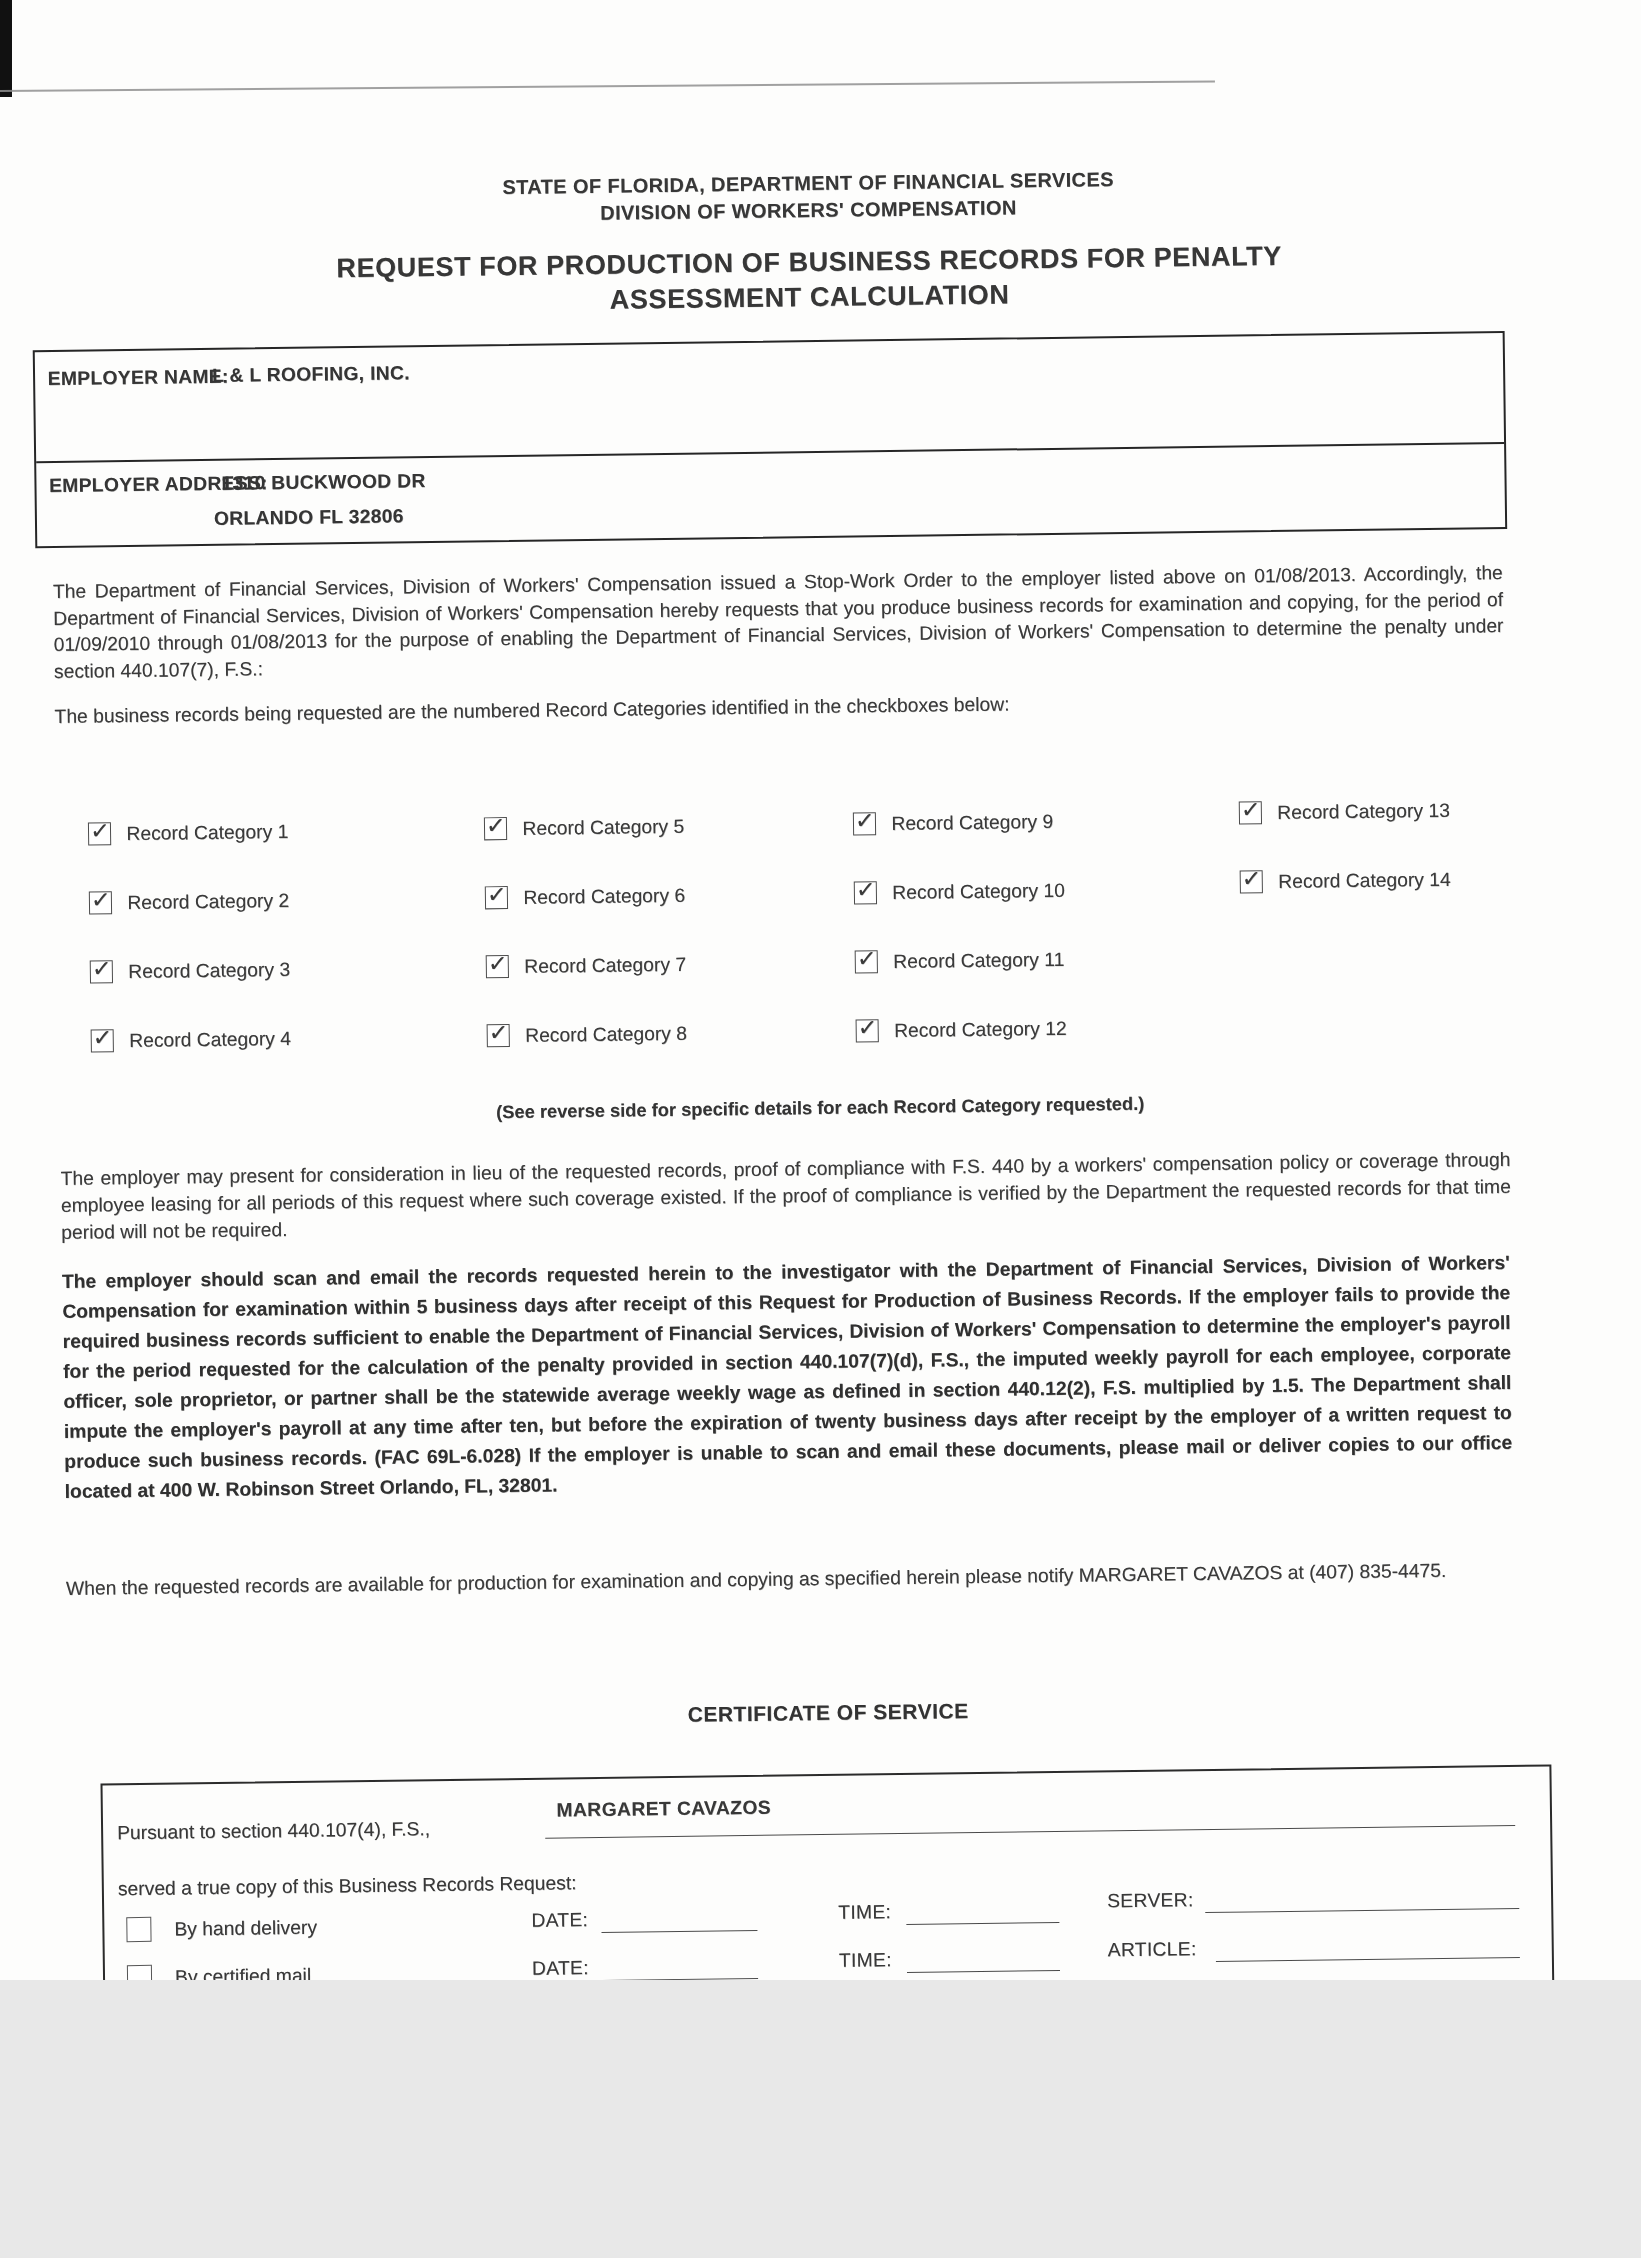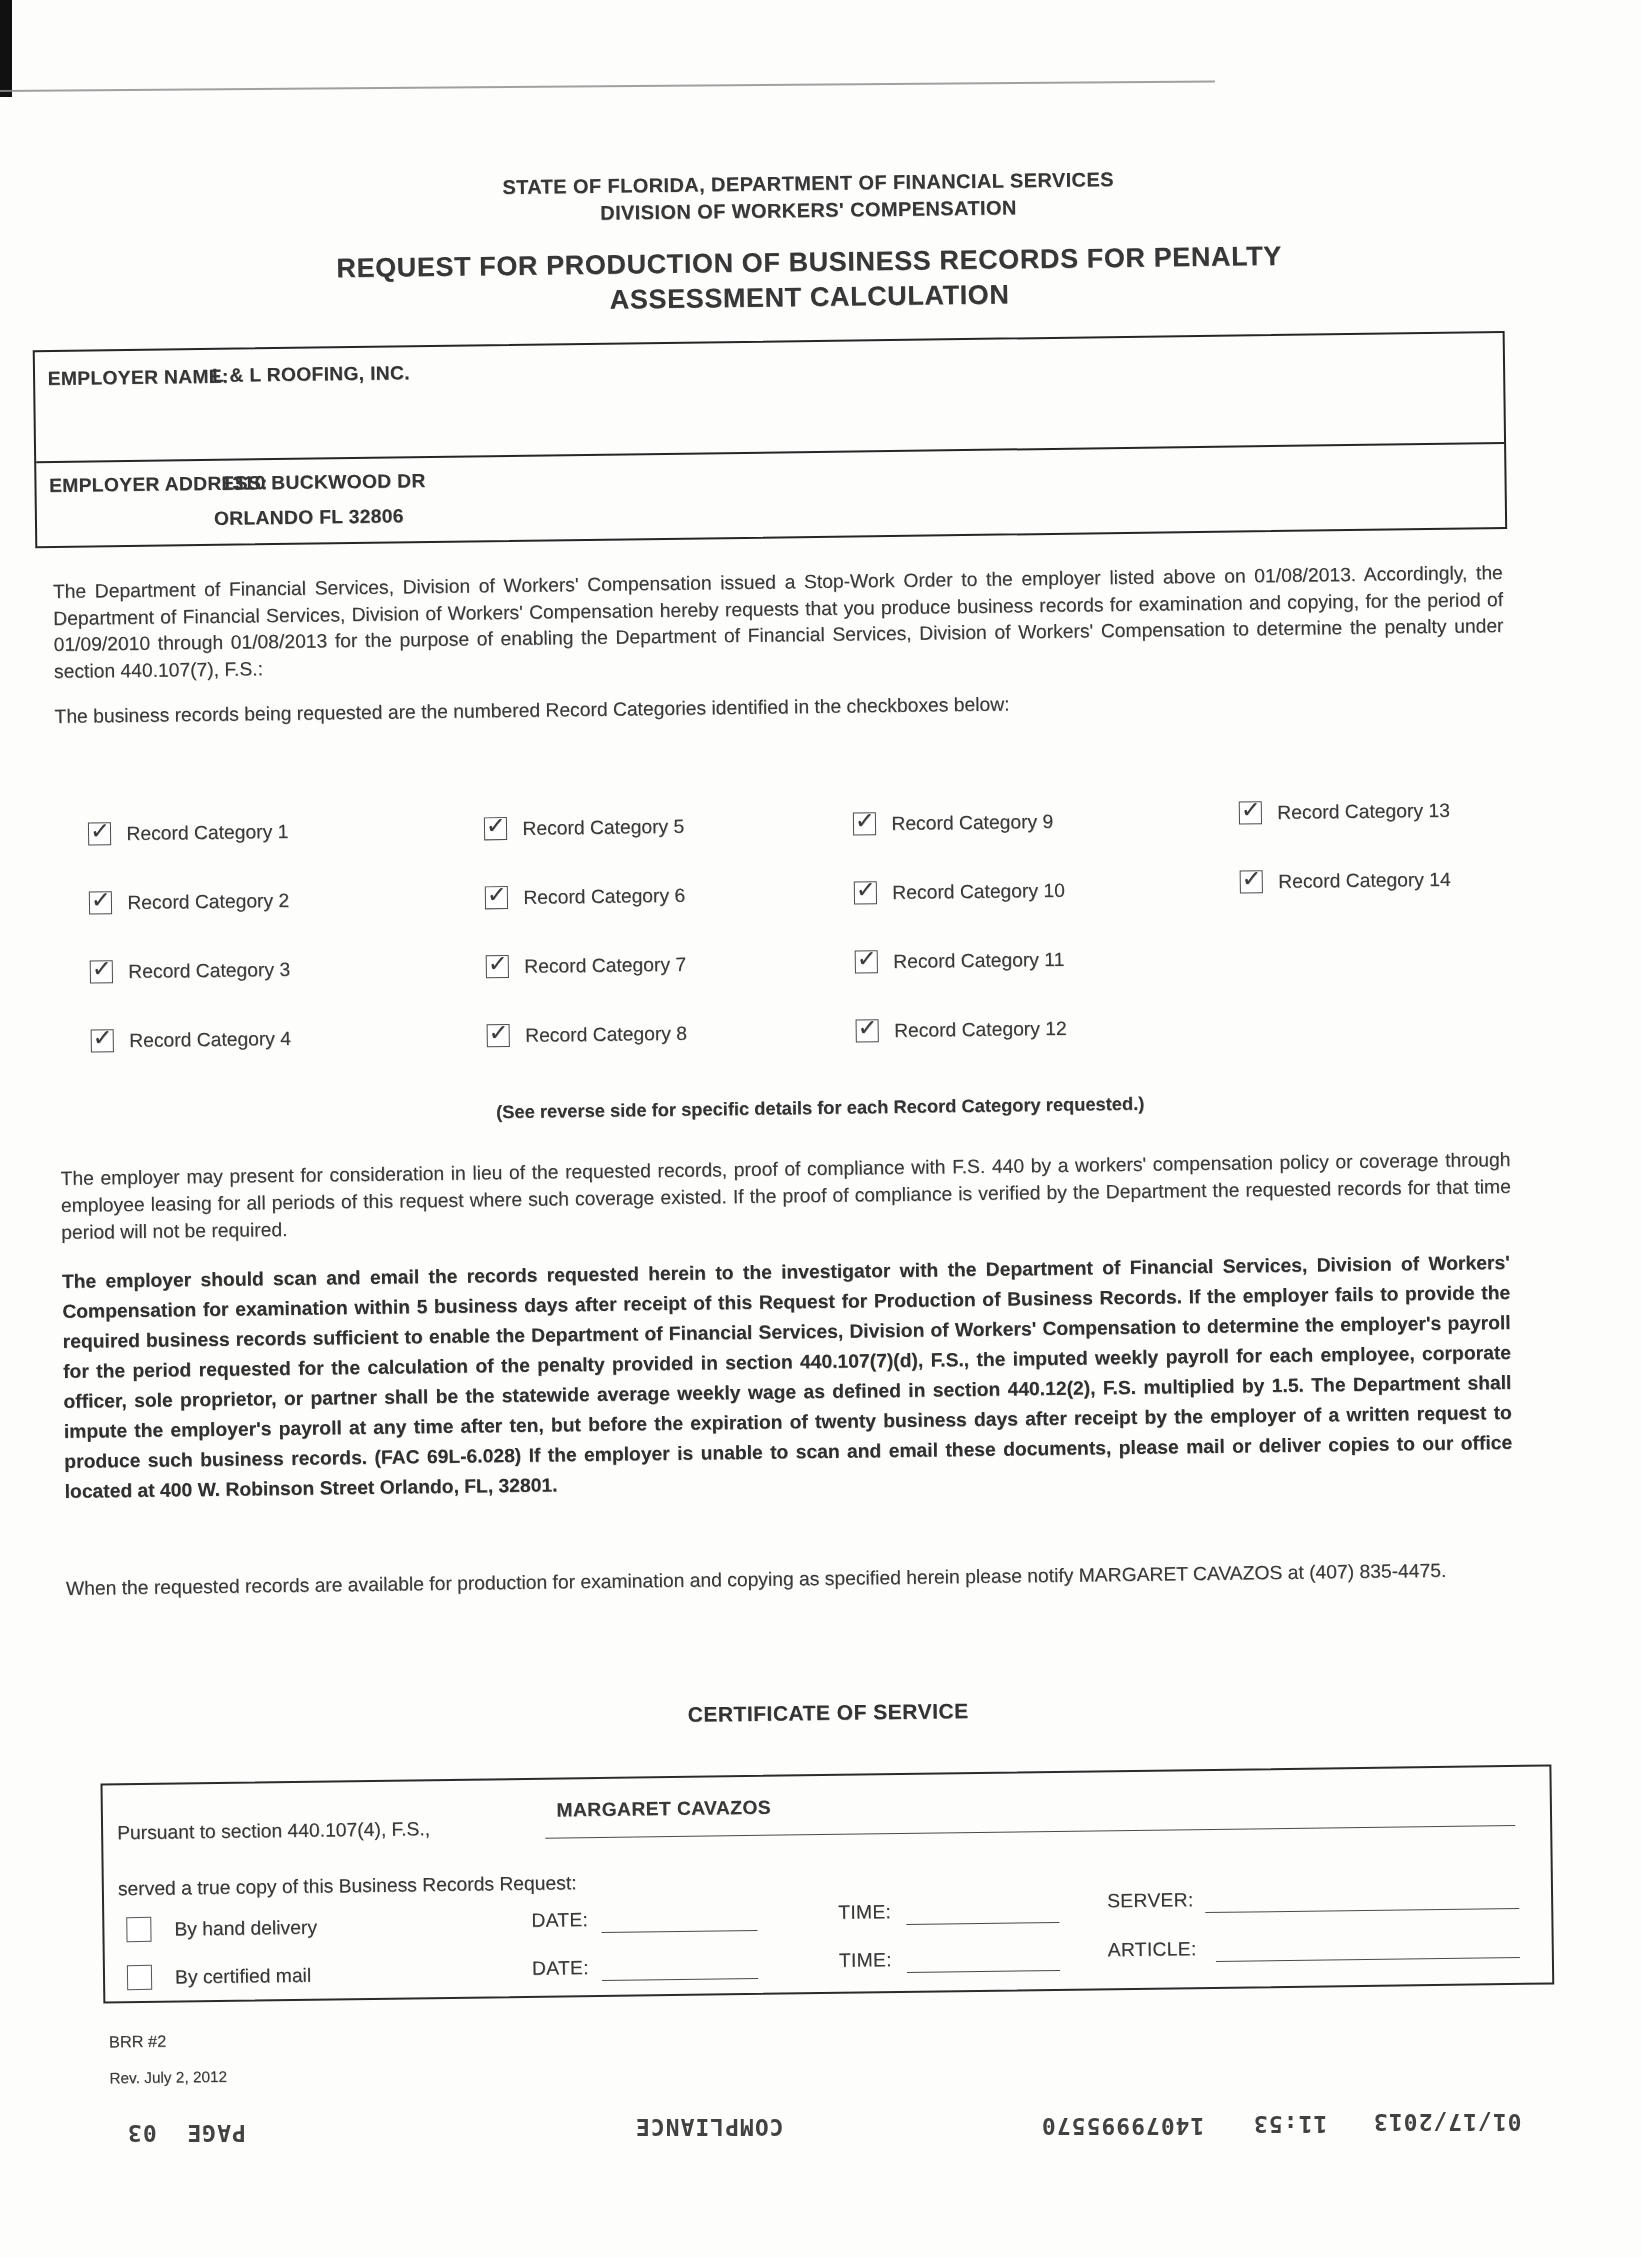--- a/index.html
+++ b/index.html
@@ -1,17 +1,17 @@
 <!DOCTYPE html>
 <html><head>
 <meta charset="utf-8">
 <style>
   html,body{margin:0;padding:0;background:#e8e8e8;}
   #page{
-    position:relative;width:1641px;height:2258px;background:#fdfdfc;overflow:hidden;
+    position:relative;width:1641px;height:1980px;background:#fdfdfc;overflow:hidden;
     font-family:"Liberation Sans", sans-serif;color:#3a3a3a;
   }
   .abs{position:absolute;}
   
   #scan{
     position:absolute;left:0;top:0;width:1641px;height:2258px;
     transform:rotate(-0.75deg);transform-origin:821px 1130px;
     text-shadow:0.4px 0.4px 0.6px rgba(70,70,70,0.45);
   }
   

